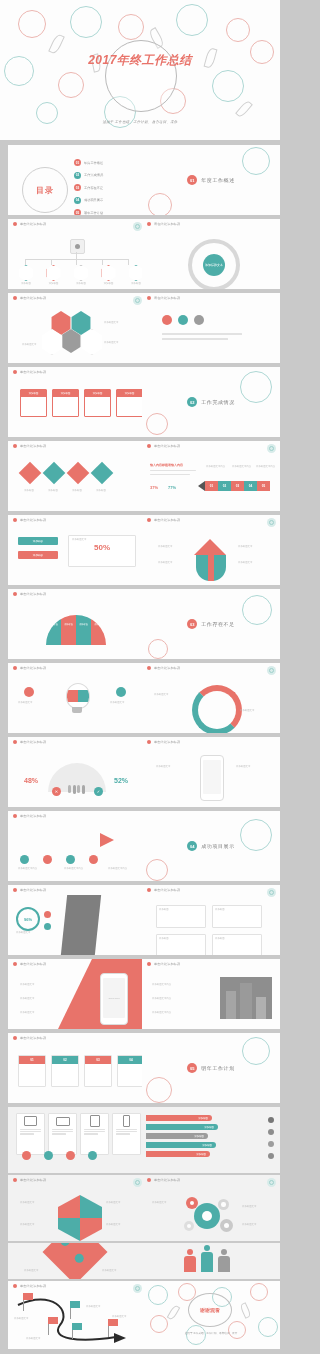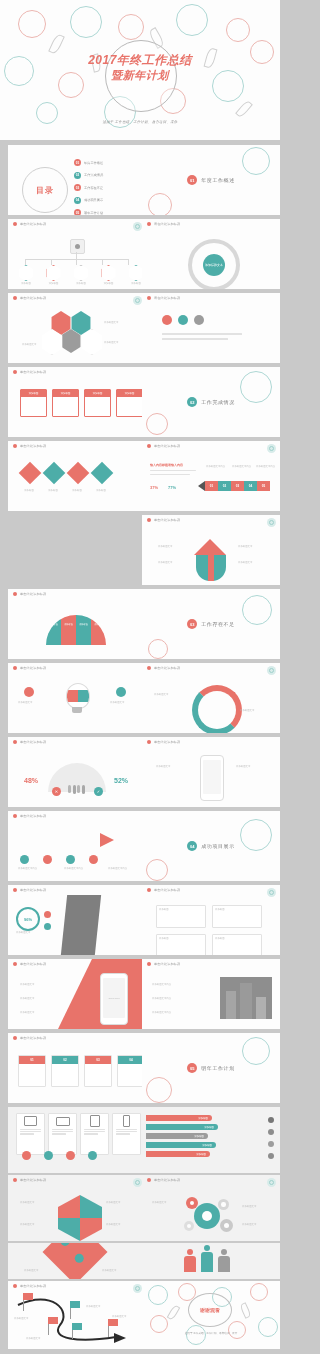--- a/index.html
+++ b/index.html
@@ -95,21 +95,20 @@
       <div class="fl" style="left:250px;top:40px;width:22px;height:22px;border:.7px solid #e8a9a3;"></div>
       <div class="fl" style="left:36px;top:102px;width:20px;height:20px;border:.7px solid #9fd0cc;"></div>
       <div class="petal" style="left:52px;top:34px;width:7px;height:18px;border:.6px solid #c8c8c8;transform:rotate(25deg);"></div>
       <div class="petal" style="left:152px;top:28px;width:7px;height:18px;border:.6px solid #c8c8c8;transform:rotate(-30deg);"></div>
       <div class="petal" style="left:206px;top:48px;width:7px;height:18px;border:.6px solid #c8c8c8;transform:rotate(15deg);"></div>
       <div class="petal" style="left:92px;top:54px;width:6px;height:16px;border:.6px solid #c8c8c8;transform:rotate(-12deg);"></div>
       <div class="petal" style="left:240px;top:100px;width:6px;height:16px;border:.6px solid #c8c8c8;transform:rotate(40deg);"></div>
     </div>
     <div class="tcircle"></div>
     <div class="tslide-title t1">2017年终工作总结</div>
-    <div class="tslide-title t2">暨新年计划</div>
     <div class="tsub">适用于 工作总结、工作计划、教育培训、课件</div>
   </div>
 
   <div class="slide half l" style="top:145px;height:70px;">
     <div class="toc-ring">
       <span>目录</span>
     </div>
     <div class="toc-list">
       <div class="toc-row">
         <div class="toc-b" style="background:#e8736a">01</div>
@@ -299,20 +298,32 @@
       <div class="ctr" style="width:13px;height:10px;background:#4dada8;color:#fff;font-size:3px;font-weight:bold;">02</div>
       <div class="ctr" style="width:13px;height:10px;background:#e8736a;color:#fff;font-size:3px;font-weight:bold;">03</div>
       <div class="ctr" style="width:13px;height:10px;background:#4dada8;color:#fff;font-size:3px;font-weight:bold;">04</div>
       <div class="ctr" style="width:13px;height:10px;background:#e8736a;color:#fff;font-size:3px;font-weight:bold;">05</div>
     </div>
     <div class="cap2" style="position:absolute;left:64px;top:24px;">添加标题文本内容</div>
     <div class="cap2" style="position:absolute;left:90px;top:24px;">添加标题文本内容</div>
     <div class="cap2" style="position:absolute;left:114px;top:24px;">添加标题文本内容</div>
   </div>
 
+  <div class="slide half l" style="top:515px;height:70px;">
+    <div class="shead">
+      <div class="dot"></div>
+      <div class="ht">单击此处添加标题</div>
+    </div>
+    <div style="position:absolute;left:10px;top:22px;width:40px;height:8px;border-radius:1px;background:#4dada8;color:#fff;font-size:2.6px;" class="ctr">添加标题</div>
+    <div style="position:absolute;left:10px;top:36px;width:40px;height:8px;border-radius:1px;background:#e8736a;color:#fff;font-size:2.6px;" class="ctr">添加标题</div>
+    <div style="position:absolute;left:60px;top:20px;width:66px;height:30px;" class="card">
+      <div class="cap2" style="padding:2px 0 0 3px;">添加标题文本</div>
+      <div class="big coral" style="font-size:8px;text-align:center;margin-top:2px;">50%</div>
+    </div>
+  </div>
 
   <div class="slide half r" style="top:515px;height:70px;">
     <div class="shead">
       <div class="dot"></div>
       <div class="ht">单击此处添加标题</div>
     </div>
     <div class="corner"></div>
     <div style="position:absolute;left:52px;top:24px;width:0;height:0;border-left:16px solid transparent;border-right:16px solid transparent;border-bottom:16px solid #e8736a;"></div>
     <div style="position:absolute;left:54px;top:40px;width:30px;height:26px;background:#4dada8;border-radius:0 0 14px 14px;"></div>
     <div style="position:absolute;left:66px;top:40px;width:6px;height:26px;background:#e8736a;"></div>

